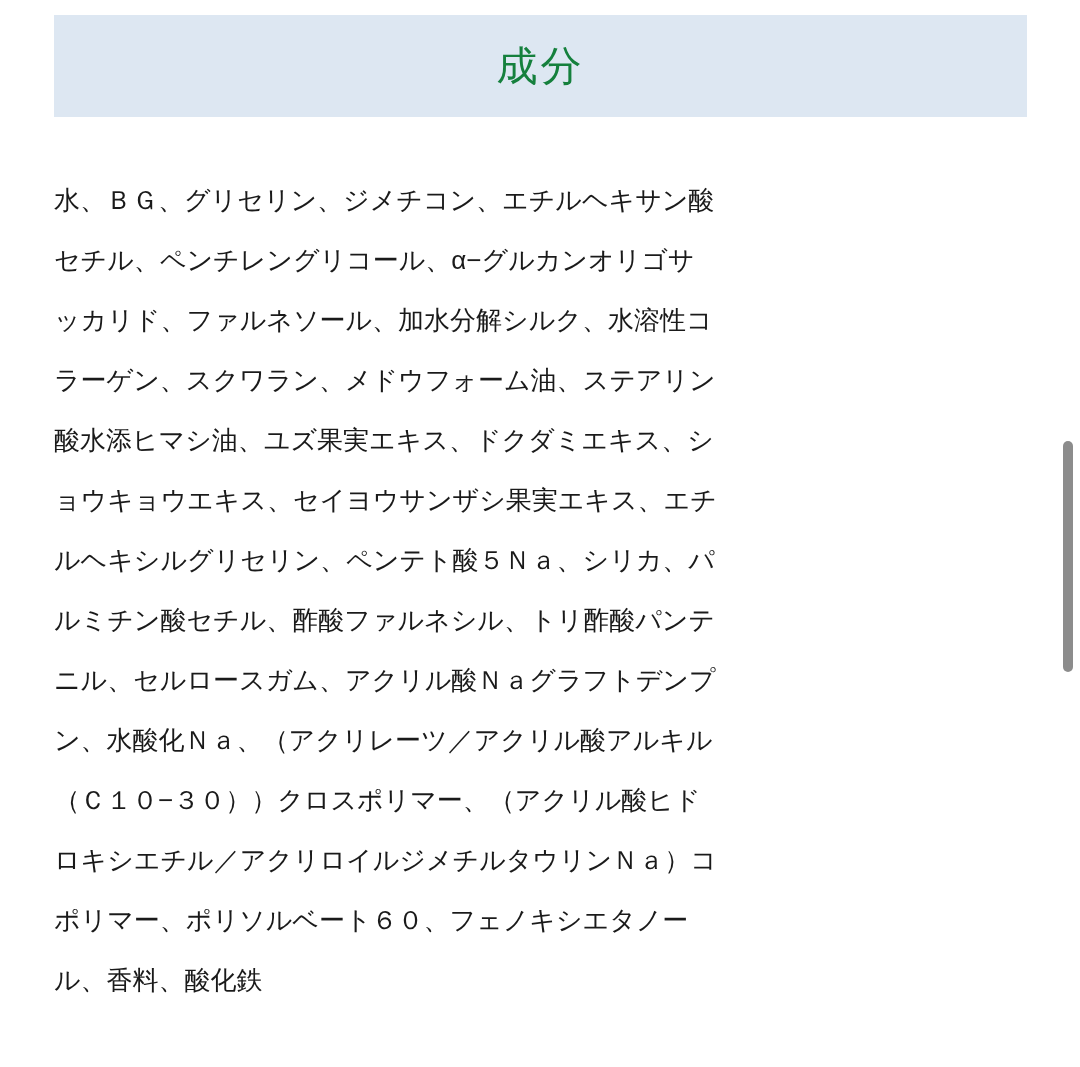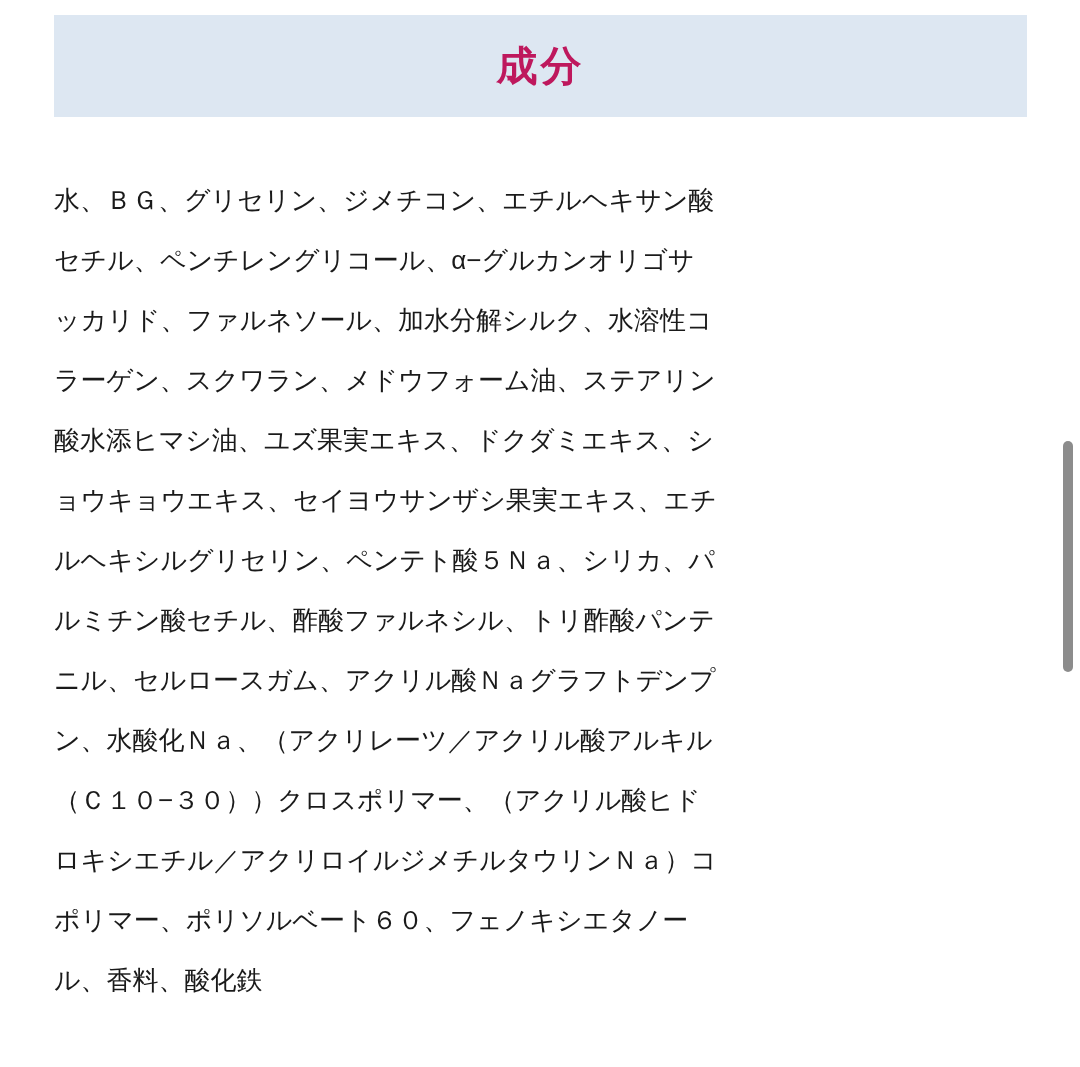--- a/index.html
+++ b/index.html
@@ -19,24 +19,24 @@
     left: 54px;
     top: 15px;
     width: 973px;
     height: 102px;
     background: #dde7f2;
     display: flex;
     align-items: center;
     justify-content: center;
   }
   .header-title {
-    color: #be185d;
+    color: #15803d;
     font-size: 41px;
     letter-spacing: 3px;
-    font-weight: 700;
+    font-weight: 400;
   }
   .ingredients-body {
     position: absolute;
     left: 54px;
     top: 170px;
     width: 990px;
     font-size: 26px;
     line-height: 60px;
     color: #1a1a1a;
     white-space: pre-line;

